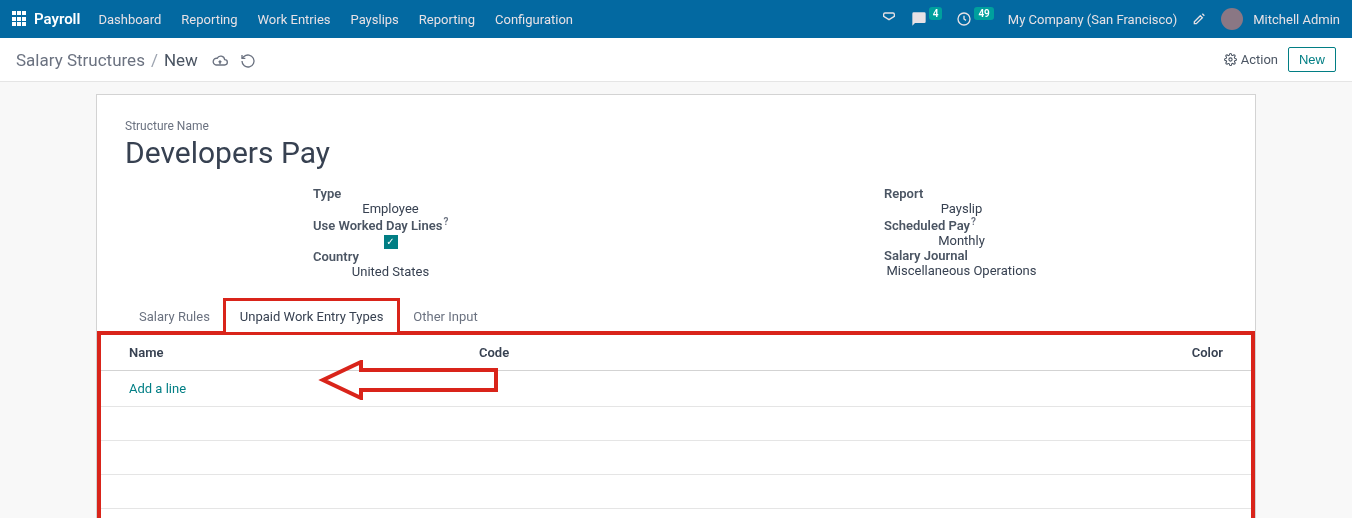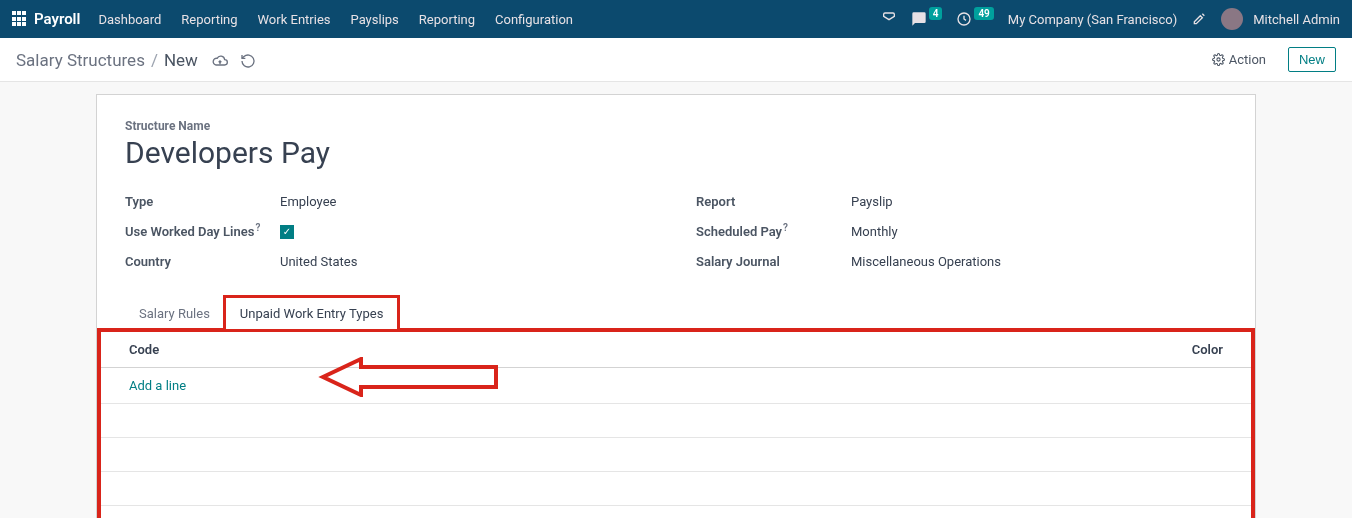--- a/index.html
+++ b/index.html
@@ -1,46 +1,46 @@
 <!DOCTYPE html>
 <html><head>
 <meta charset="utf-8">
 <style>
   * { box-sizing: border-box; margin: 0; padding: 0; }
   body { font-family: -apple-system, BlinkMacSystemFont, "Segoe UI", Roboto, "Helvetica Neue", Arial, sans-serif; font-size: 13px; color: #374151; background: #f8f8f8; }
   
-  .navbar { background: #0c4a6e; color: #fff; height: 38px; display: flex; align-items: center; padding: 0 12px; justify-content: space-between; }
+  .navbar { background: #0369a1; color: #fff; height: 38px; display: flex; align-items: center; padding: 0 12px; justify-content: space-between; }
   .navbar-left { display: flex; align-items: center; }
   .apps-grid { width: 16px; height: 16px; margin-right: 6px; display: inline-flex; flex-wrap: wrap; gap: 1px; }
   .apps-grid span { width: 4px; height: 4px; background: #fff; }
   .brand { font-weight: 600; font-size: 15px; margin-right: 18px; }
   .nav-link { color: #e7e1e5; font-size: 13px; margin-right: 20px; cursor: pointer; }
   .navbar-right { display: flex; align-items: center; gap: 14px; }
   .icon-btn { position: relative; cursor: pointer; color: #e7e1e5; display: inline-flex; align-items: center; }
   .badge { background: #00a09d; color: #fff; font-size: 10px; border-radius: 3px; padding: 1px 4px; margin-left: 2px; position: relative; top: -6px; font-weight: 600; }
   .company { font-size: 13px; color: #e7e1e5; cursor: pointer; }
   .avatar { width: 22px; height: 22px; border-radius: 50%; background: #8a7784; display: inline-block; margin-right: 4px; vertical-align: middle; }
   .user { display: flex; align-items: center; gap: 6px; color: #e7e1e5; cursor: pointer; }
 
   .subbar { background: #fff; height: 44px; display: flex; align-items: center; justify-content: space-between; padding: 0 16px; border-bottom: 1px solid #e5e5e5; }
   .breadcrumb { font-size: 17px; color: #4b5563; display: flex; align-items: center; gap: 6px; }
   .breadcrumb a { color: #6b7280; text-decoration: none; cursor: pointer; }
   .breadcrumb .sep { color: #9ca3af; }
   .breadcrumb-icons svg { vertical-align: middle; margin-left: 8px; cursor: pointer; }
-  .sub-actions { display: flex; align-items: center; gap: 22px; }
+  .sub-actions { display: flex; align-items: center; gap: 10px; }
   .action-chip { display: inline-flex; align-items: center; gap: 4px; cursor: pointer; color: #4b5563; font-size: 13px; }
   .new-btn { border: 1px solid #017e84; color: #017e84; background: #fff; padding: 4px 10px; font-size: 13px; cursor: pointer; border-radius: 2px; font-weight: 500; }
 
   .content { padding: 0 10px; }
   .sheet { max-width: 1160px; margin: 12px auto 0; background: #fff; border: 1px solid #d3d3d3; padding: 24px 28px 0; }
-  .struct-label { color: #6b7280; font-size: 12px; font-weight: 700; margin-bottom: 2px; }
+  .struct-label { color: #6b7280; font-size: 12px; font-weight: 400; margin-bottom: 2px; }
   .title { font-size: 30px; font-weight: 400; color: #374151; margin-bottom: 16px; }
   .fields { display: flex; gap: 40px; margin-bottom: 20px; }
   .col { flex: 1; }
-  .row { display: flex; align-items: center; min-height: 30px; font-size: 13px; }
+  .row { display: flex; align-items: center; min-height: 30px; font-size: 13px; flex-direction: column; }
   .row .lbl { width: 155px; color: #4b5563; font-weight: 600; }
   .row .lbl .sup { font-size: 10px; color: #6b7280; vertical-align: super; margin-left: 1px; }
   .row .val { color: #374151; }
   .chk { width: 14px; height: 14px; background: #017e84; display: inline-flex; align-items: center; justify-content: center; color: #fff; font-size: 10px; line-height: 1; }
 
   .tabs { display: flex; border-bottom: 1px solid #d3d3d3; margin-left: -1px; }
   .tab { padding: 8px 14px; border: 1px solid transparent; font-size: 13px; cursor: pointer; color: #6b7280; position: relative; bottom: -1px; }
   .tab.active { border: 1px solid #d3d3d3; border-bottom-color: #fff; color: #374151; background: #fff; }
   .tab.highlight { outline: 3px solid #d9241a; outline-offset: -1px; z-index: 2; }
 
@@ -170,24 +170,26 @@
         <div class="row">
           <div class="lbl">Salary Journal</div>
           <div class="val">Miscellaneous Operations</div>
         </div>
       </div>
     </div>
 
     <div class="tabs">
       <div class="tab">Salary Rules</div>
       <div class="tab active highlight">Unpaid Work Entry Types</div>
+      <div class="tab">Other Input</div>
     </div>
 
     <div class="table-wrap">
       <div class="thead">
+        <div class="c-name">Name</div>
         <div class="c-code">Code</div>
         <div class="c-color">Color</div>
       </div>
       <div class="trow">
         <span class="addline">Add a line</span>
       </div>
       <div class="empty-row"></div>
       <div class="empty-row"></div>
       <div class="empty-row"></div>
       <div class="empty-row" style="border-bottom:none"></div>

